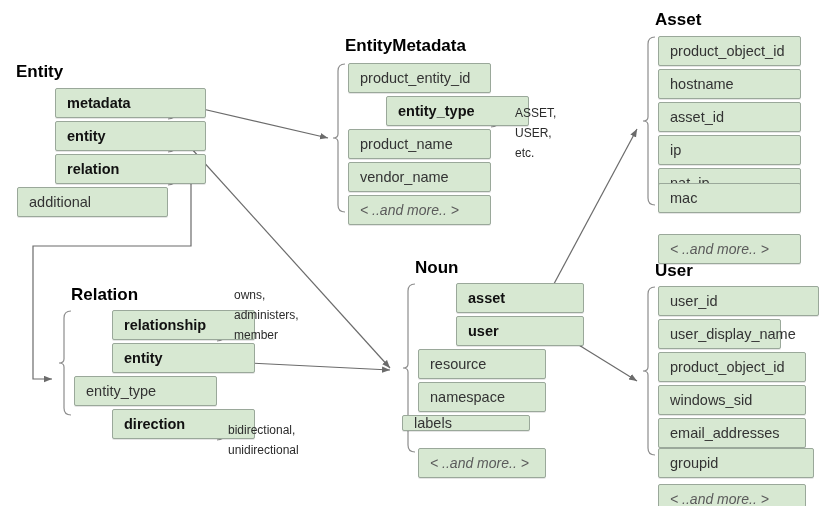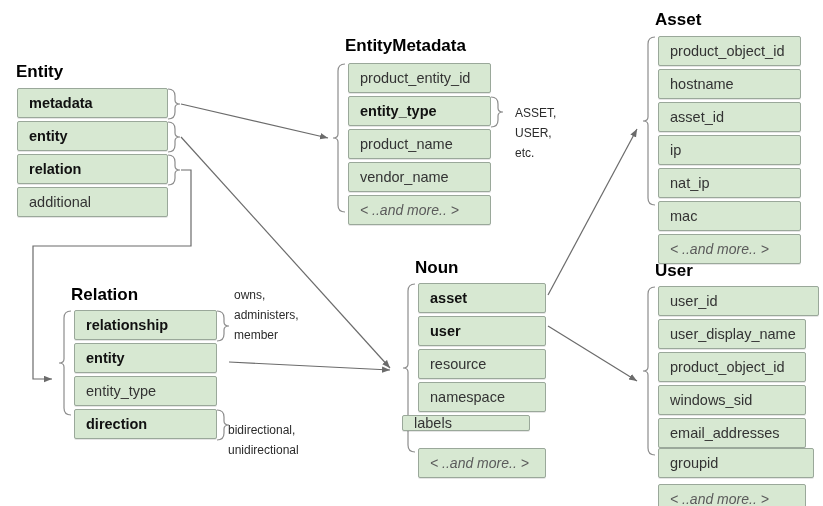--- a/index.html
+++ b/index.html
@@ -37,21 +37,21 @@
     border:1px solid #9aa89a;
     border-radius:2px;
     display:flex;
     align-items:center;
     padding-left:11px;
     font-size:14.5px;
     color:#333333;
     white-space:nowrap;
     box-shadow:0 1px 0 rgba(0,0,0,0.10);
   }
-  .row.bold{font-weight:bold;color:#111111;}
+  .row.bold{font-weight:bold;color:#111111;margin-left:38px;}
   .row.more{font-style:italic;color:#5b5b5b;font-size:14px;}
   .note{
     position:absolute;
     font-size:12px;
     color:#2b2b2b;
     line-height:20px;
     white-space:pre;
   }
 </style>
 </head>
@@ -134,25 +134,25 @@
       <div class="row bold" style="left: 348px; top: 96px; width: 143px; height: 30px;">entity_type</div>
       <div class="row" style="left: 348px; top: 129px; width: 143px; height: 30px;">product_name</div>
       <div class="row" style="left: 348px; top: 162px; width: 143px; height: 30px;">vendor_name</div>
       <div class="row more" style="left: 348px; top: 195px; width: 143px; height: 30px;">&lt; ..and more.. &gt;</div>
       <div class="grp-title" style="left: 655px; top: 10px;">Asset</div>
       <div class="row" style="left: 658px; top: 36px; width: 143px; height: 30px;">product_object_id</div>
       <div class="row" style="left: 658px; top: 69px; width: 143px; height: 30px;">hostname</div>
       <div class="row" style="left: 658px; top: 102px; width: 143px; height: 30px;">asset_id</div>
       <div class="row" style="left: 658px; top: 135px; width: 143px; height: 30px;">ip</div>
       <div class="row" style="left: 658px; top: 168px; width: 143px; height: 30px;">nat_ip</div>
-      <div class="row" style="left: 658px; top: 201px; width: 143px; height: 30px;">mac</div>
+      <div class="row" style="left: 658px; top: 183px; width: 143px; height: 30px;">mac</div>
       <div class="row more" style="left: 658px; top: 234px; width: 143px; height: 30px;">&lt; ..and more.. &gt;</div>
       <div class="grp-title" style="left: 655px; top: 261px;">User</div>
       <div class="row" style="left: 658px; top: 286px; width: 161px; height: 30px;">user_id</div>
-      <div class="row" style="left: 658px; top: 319px; width: 148px; height: 30px;">user_display_name</div>
+      <div class="row" style="left: 658px; top: 319px; width: 123px; height: 30px;">user_display_name</div>
       <div class="row" style="left: 658px; top: 352px; width: 148px; height: 30px;">product_object_id</div>
       <div class="row" style="left: 658px; top: 385px; width: 148px; height: 30px;">windows_sid</div>
       <div class="row" style="left: 658px; top: 418px; width: 148px; height: 30px;">email_addresses</div>
       <div class="row" style="left: 658px; top: 448px; width: 156px; height: 30px;">groupid</div>
       <div class="row more" style="left: 658px; top: 484px; width: 148px; height: 30px;">&lt; ..and more.. &gt;</div>
       <div class="grp-title" style="left: 415px; top: 258px;">Noun</div>
       <div class="row bold" style="left: 418px; top: 283px; width: 128px; height: 30px;">asset</div>
       <div class="row bold" style="left: 418px; top: 316px; width: 128px; height: 30px;">user</div>
       <div class="row" style="left: 418px; top: 349px; width: 128px; height: 30px;">resource</div>
       <div class="row" style="left: 418px; top: 382px; width: 128px; height: 30px;">namespace</div>

